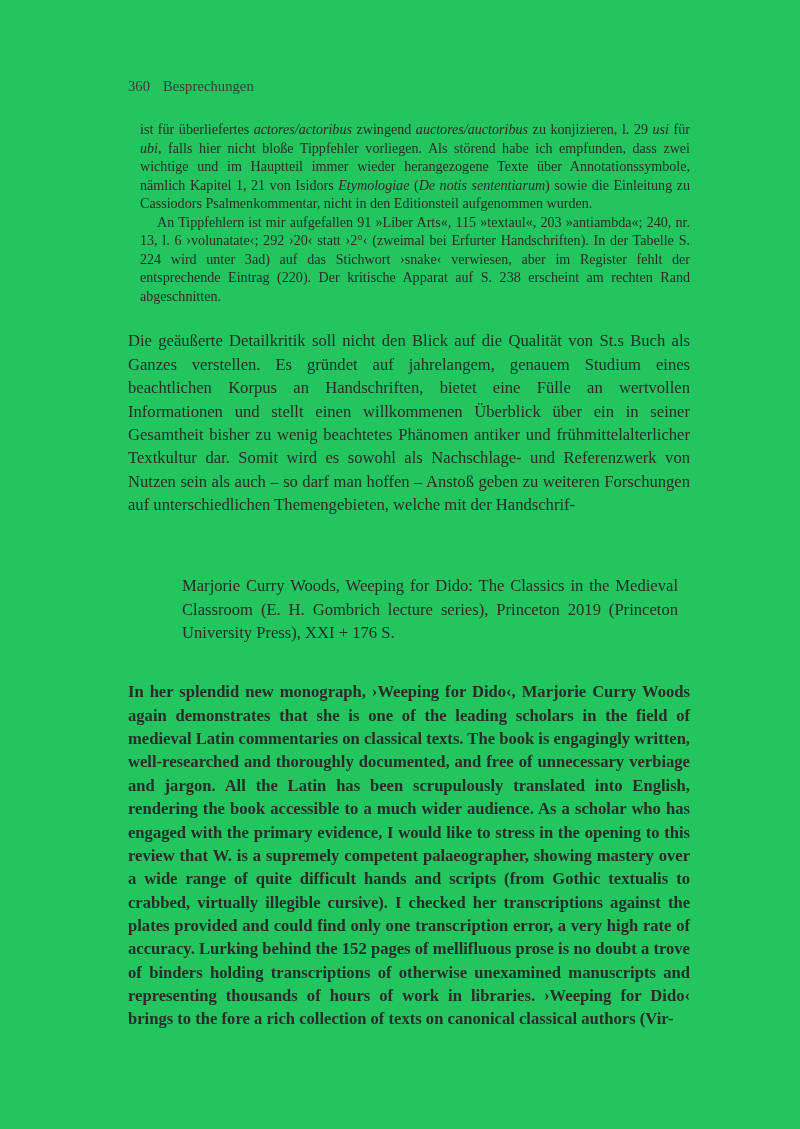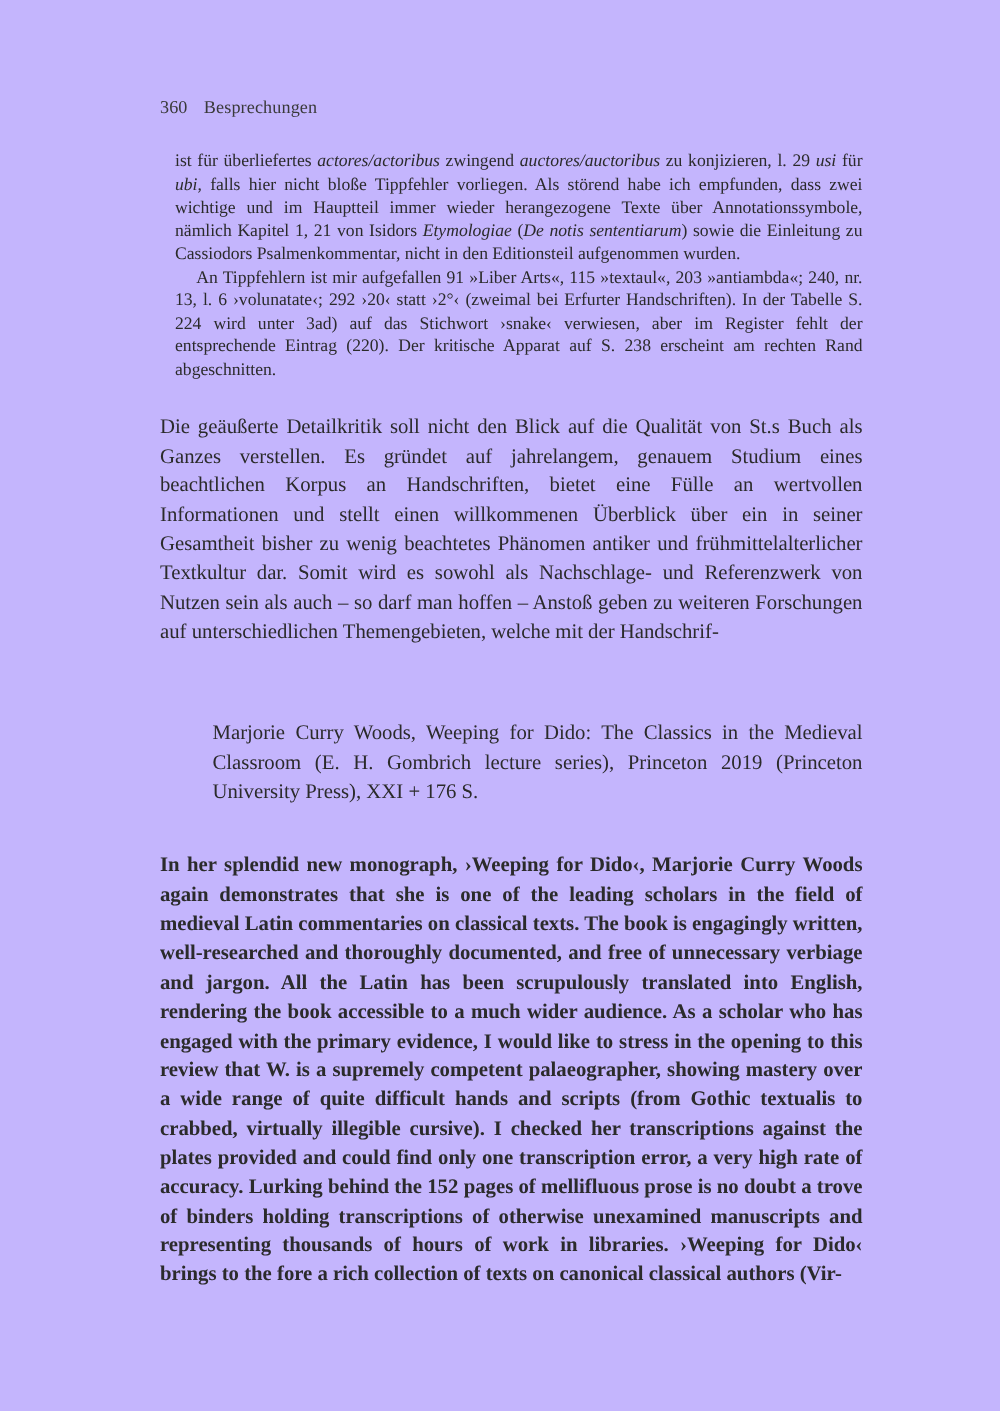--- a/index.html
+++ b/index.html
@@ -15,21 +15,21 @@
     color: #2b2b2b;
     overflow: hidden;
   }
 
   .page {
     position: absolute;
     left: 0;
     top: 0;
     width: 800px;
     height: 1129px;
-    background: #c4b5fd;
+    background: #22c55e;
   }
 
   
   .running-head {
     position: absolute;
     left: 128px;
     top: 78px;
     width: 562px;
     font-size: 14.5px;
     letter-spacing: 0.1px;
@@ -99,21 +99,21 @@
 
   
   .citation {
     font-size: 16.6px;
     line-height: 23.4px;
     text-align: justify;
     margin: 58px 0 0 42px;
     width: 520px;
     color: #2b2b2b;
   }
-  .citation p { margin: 0; }
+  .citation p { margin: 12px; }
 
   .review-open {
     margin-top: 36px;
     font-weight: bold;
   }
 
   i, em {
     font-style: italic;
   }
 </style>

